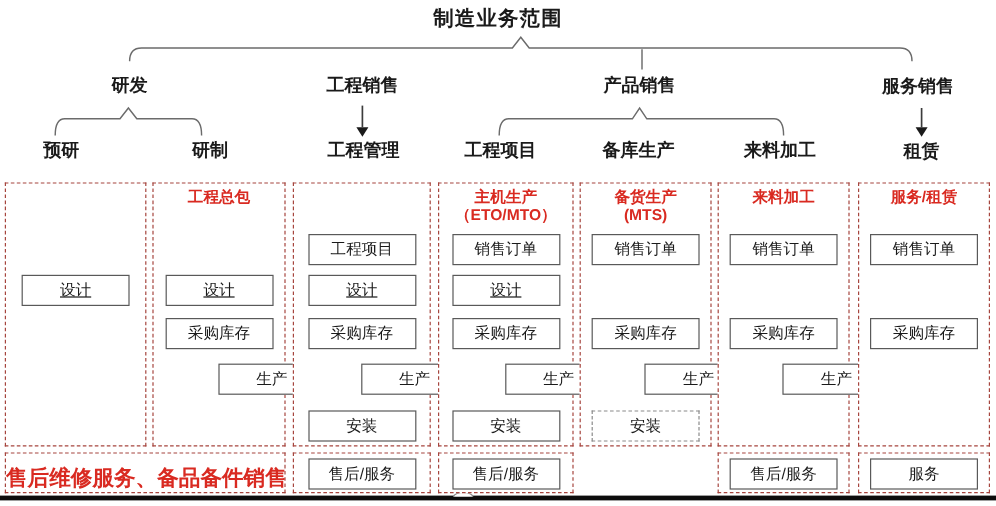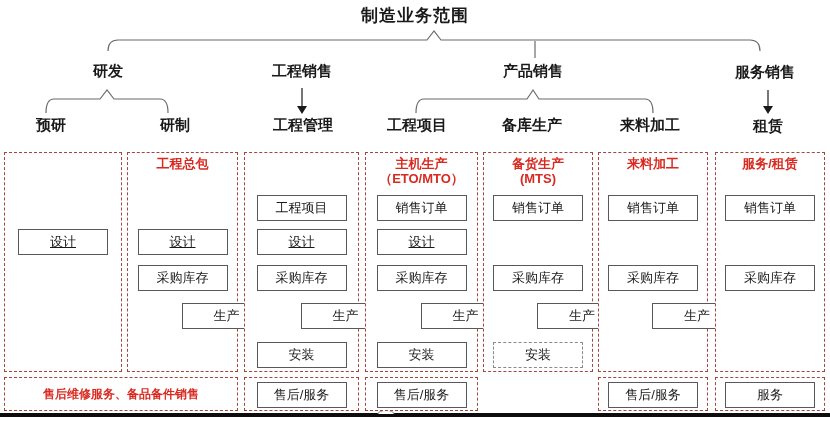--- a/index.html
+++ b/index.html
@@ -27,21 +27,21 @@
     border:1.5px solid #595959;background:#fff;box-sizing:border-box;
     font-size:13px;line-height:23px;text-align:center;white-space:nowrap;
   }
   .pbox.dashed{border:1.4px dashed #8a8a8a;}
   .r1{top:42px;} .r2{top:76px;text-decoration:underline;} .r3{top:112px;} .r4{top:150px;margin-left:44px;} .r5{top:189px;}
   .bot{
     top:377px;height:34px;border:1.6px dashed #a6453e;box-sizing:border-box;background:#fff;
   }
   .bot-label{
     position:absolute;left:0;right:0;top:8px;text-align:center;color:#d92a21;
-    font-weight:bold;font-size:12px;white-space:nowrap;
+    font-weight:bold;font-size:18px;white-space:nowrap;
   }
   .bot .pbox{top:4px;}
 </style>
 </head>
 <body>
 
 <div id="canvas">
 
   <div class="abs title">制造业务范围</div>
 

